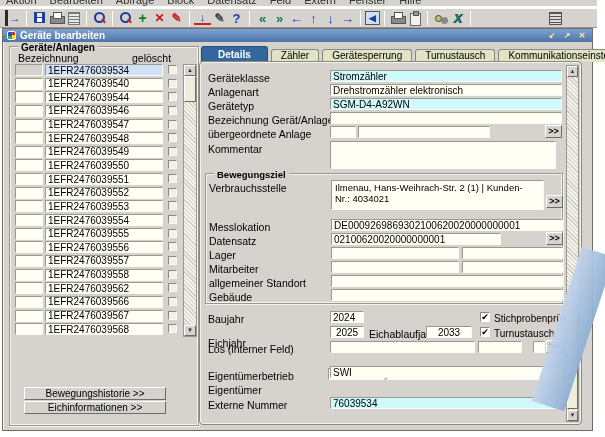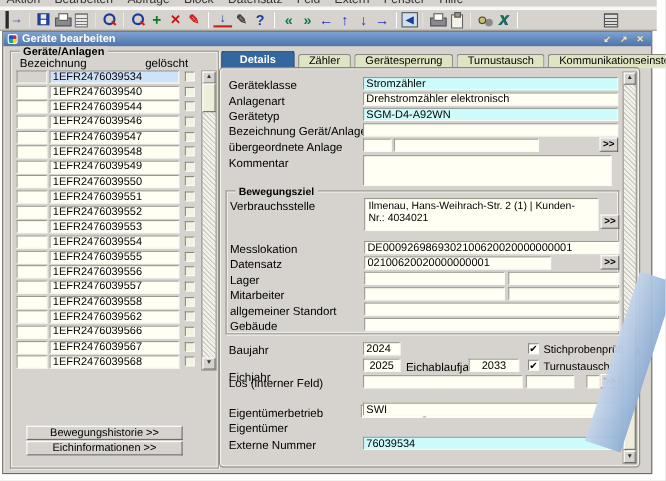--- a/index.html
+++ b/index.html
@@ -419,21 +419,21 @@
       <button class="chev" style="left:346px;top:278px">&gt;&gt;</button>
 
       <span class="lbl" style="left:8px;top:308px">Eigentümerbetrieb</span>
       <input class="fld" style="left: 128px; top: 306px; width: 56px;">
       <input class="fld" style="left: 186px; top: 306px; width: 176px;" value="">
 
       <span class="lbl" style="left:8px;top:322px">Eigentümer</span>
       <input class="fld" style="left: 130px; top: 304px; width: 232px;" value="SWI">
 
       <span class="lbl" style="left:8px;top:337px">Externe Nummer</span>
-      <input class="fld cyan" style="left: 130px; top: 335px; width: 232px;" value="76039534">
+      <input class="fld cyan" style="left: 130px; top: 335px; width: 232px; text-decoration: underline;" value="76039534">
 
       <div class="vscroll panel-scroll">
         <span class="sb-btn sb-up">▲</span>
         <span class="sb-thumb"></span>
         <span class="sb-btn sb-dn">▼</span>
       </div>
     </div>
 
   </div>
 </div>

